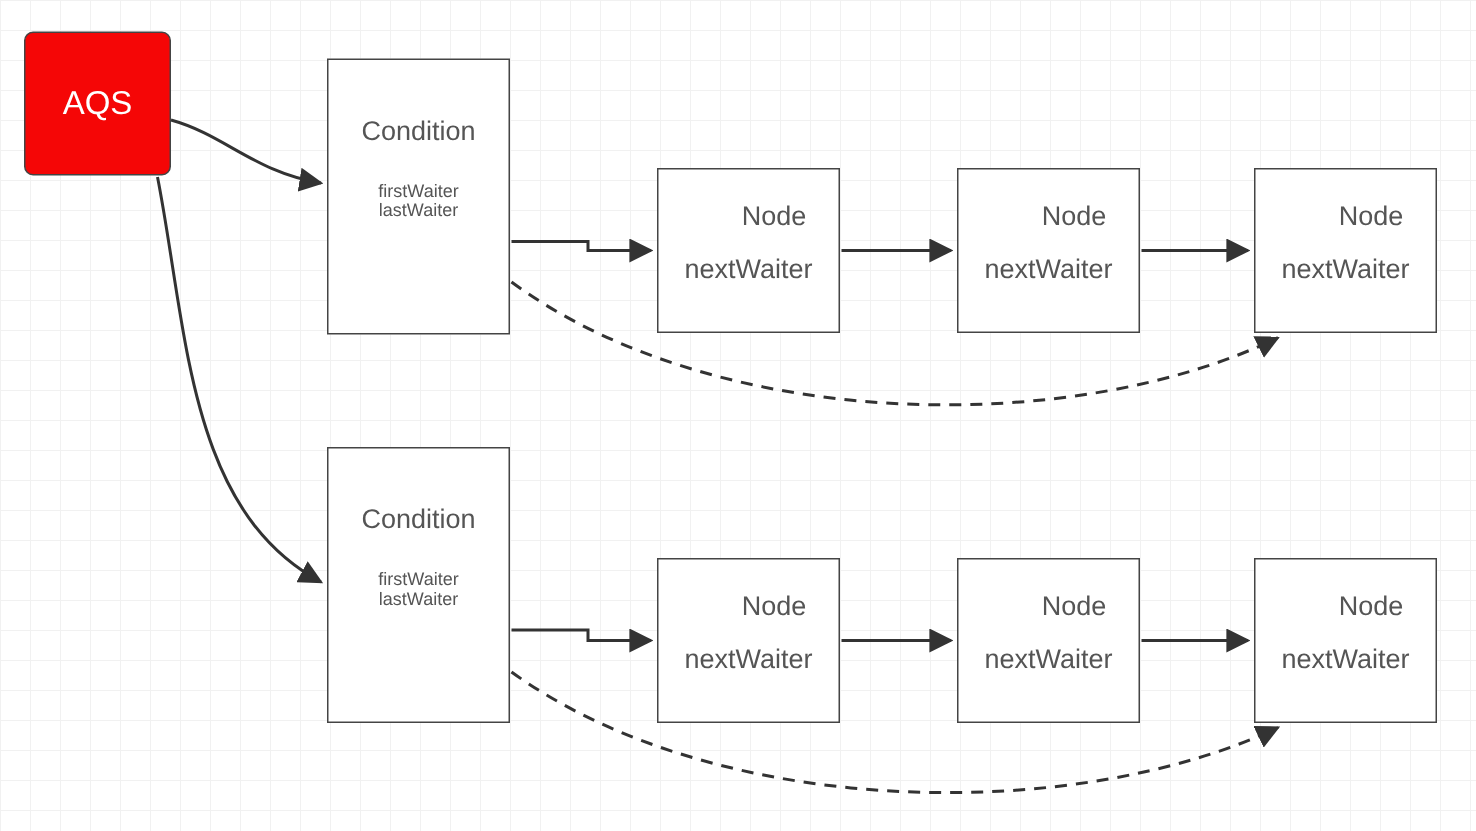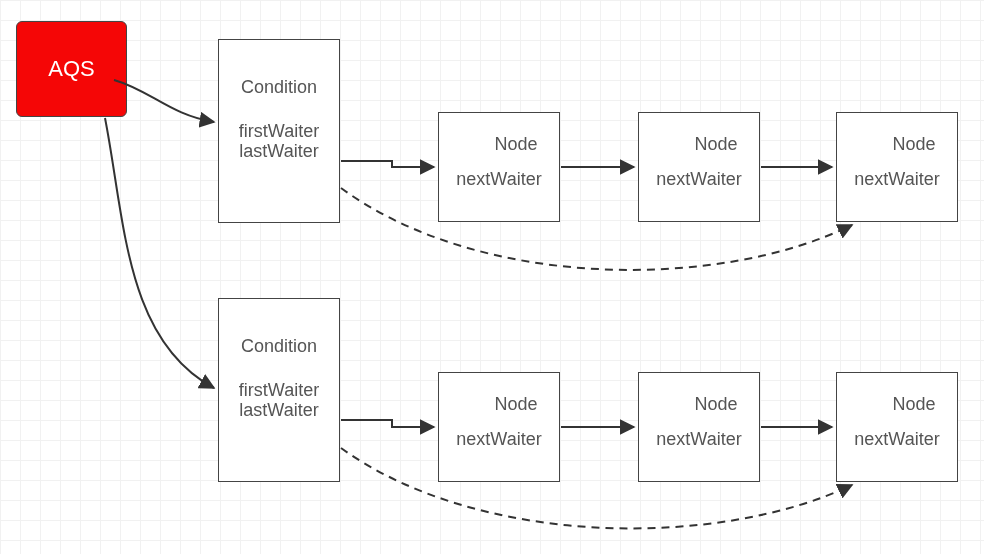--- a/index.html
+++ b/index.html
@@ -39,36 +39,36 @@
     background: #f50606;
     color: #fff;
     font-size: 22px;
     border-radius: 6px;
     border: 1.5px solid #444;
     display: flex;
     align-items: center;
     justify-content: center;
   }
   .cond-label { margin-top: 36px; }
-  .cond-fields { margin-top: 22px; font-size: 18px; line-height: 1.15; }
+  .cond-fields { margin-top: 22px; font-size: 12px; line-height: 1.15; }
   .node-label { margin-top: 20px; margin-left: 34px; }
   .node-field { margin-top: 12px; font-size: 18px; }
   svg.overlay {
     position: absolute;
     left: 0; top: 0;
     width: 984px; height: 554px;
     pointer-events: none;
   }
 </style>
 </head>
 <body>
 
 <div class="canvas">
 
-  <div class="box aqs-box" style="left:16px; top:21px; width:111px; height:96px;">
+  <div class="box aqs-box" style="left:16px; top:21px; width:98px; height:96px;">
     <span>AQS</span>
   </div>
 
   <div class="box" style="left:218px; top:39px; width:122px; height:184px;">
     <div class="cond-label">Condition</div>
     <div class="cond-fields">
       <div>firstWaiter</div>
       <div>lastWaiter</div>
     </div>
   </div>

